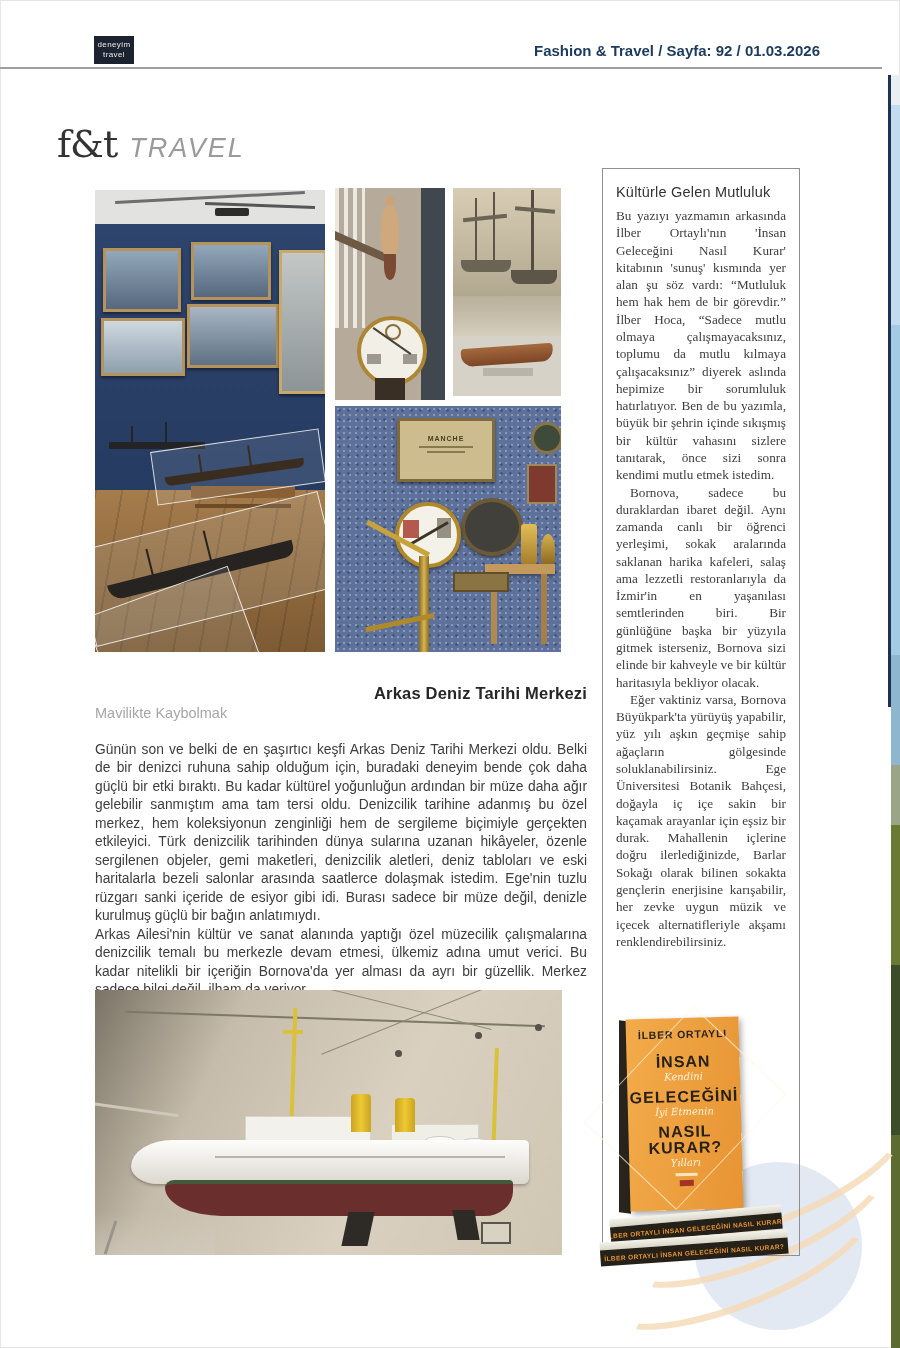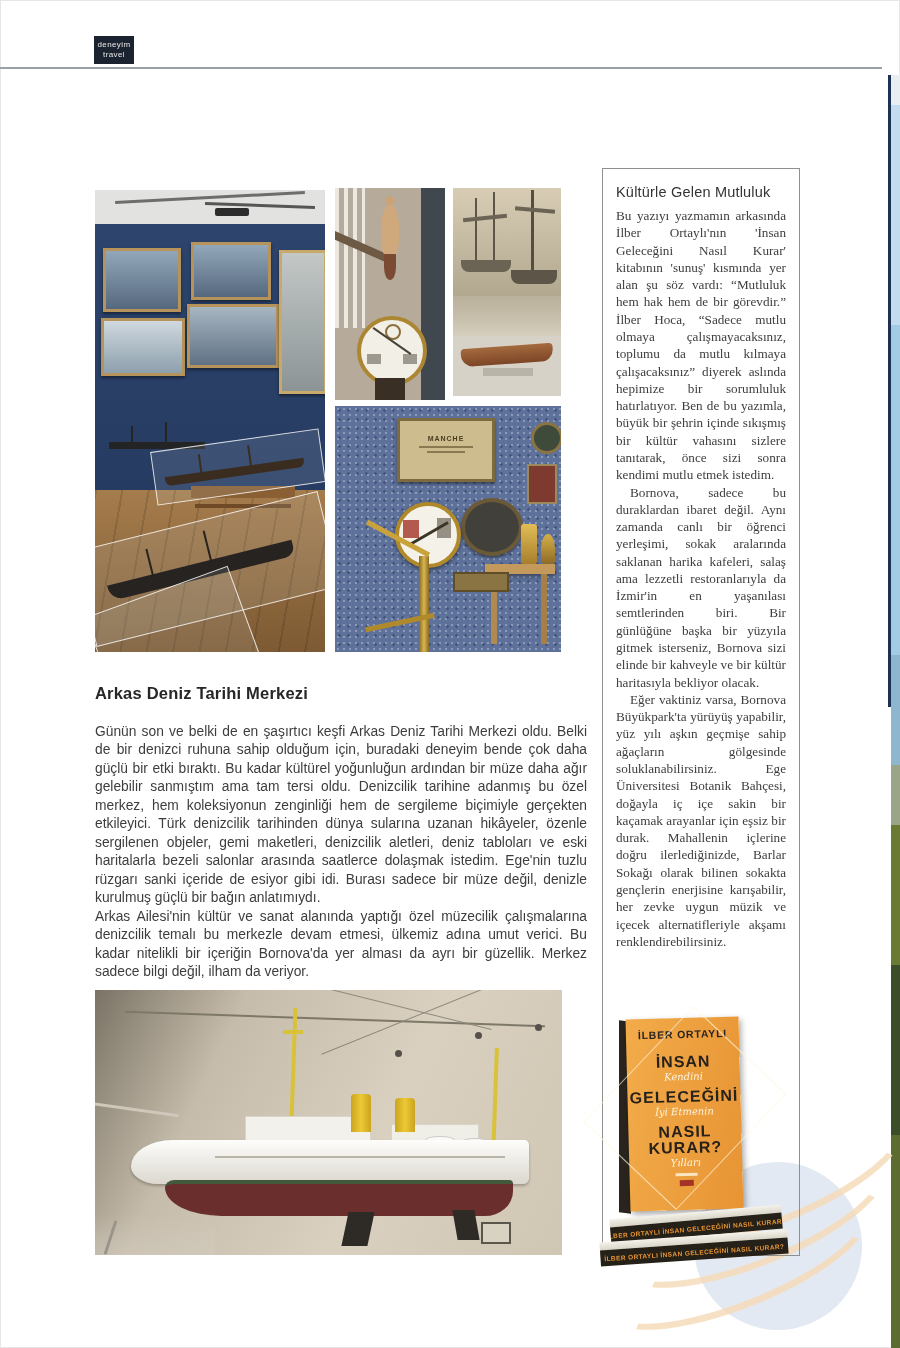--- a/index.html
+++ b/index.html
@@ -24,21 +24,21 @@
   .brand-sec{font-style:italic;font-size:27px;color:#9a9a9a;letter-spacing:2px;margin-left:12px;}
 
   
   .photo{overflow:hidden;}
   .frame{position:absolute;border:3px solid #b5935a;background:linear-gradient(#93a7ba,#55687e);
          box-shadow:0 2px 3px rgba(0,0,0,.45);}
   .case{position:absolute;border:1px solid rgba(255,255,255,.8);background:rgba(215,228,240,.12);}
 
   
   .article{left:95px;top:684px;width:492px;color:#3d3d3d;}
-  .art-title{font-size:16.5px;font-weight:bold;color:#262626;letter-spacing:.2px;}
+  .art-title{font-size:16.5px;font-weight:bold;color:#262626;letter-spacing:.2px;text-align:right;}
   .art-sub{font-size:14.5px;color:#a6a6a6;margin-top:2px;}
   .art-body{font-family:Liberation Sans, sans-serif;font-size:13.8px;line-height:1.34;
             text-align:justify;margin-top:20px;}
   .art-body p{margin:0;}
   .art-link{font-family:"Liberation Serif",serif;font-style:italic;font-size:13.5px;color:#555;margin-top:2px;}
 
   
   .sidebar{left:602px;top:168px;width:198px;height:1088px;border:1px solid #8f8f8f;
            box-sizing:border-box;padding:15px 13px;background:transparent;}
   .sb-title{font-size:14.5px;font-weight:normal;color:#333;margin-bottom:7px;letter-spacing:.2px;}
@@ -78,34 +78,39 @@
 </style>
 </head>
 <body>
 
 <div class="page">
 
   <div class="abs logo-box">
     <span>deneyim</span>
     <span>travel</span>
   </div>
+  <div class="abs hdr-right">Fashion &amp; Travel / Sayfa: 92 / 01.03.2026</div>
   <div class="abs hdr-rule"></div>
 
   <div class="abs bleed">
     <div style="height:30px;background:#e9eef2;"></div>
     <div style="height:220px;background:#c2dbee;"></div>
     <div style="height:330px;background:#a3cbe4;"></div>
     <div style="height:110px;background:#8fb6cf;"></div>
     <div style="height:60px;background:#9aa587;"></div>
     <div style="height:140px;background:#6b7a33;"></div>
     <div style="height:170px;background:#3c4d2a;"></div>
     <div style="flex:1;background:#5c6b2f;"></div>
   </div>
   <div class="abs navy-line"></div>
 
+  <div class="abs brand">
+    <span class="brand-ft">f&amp;t</span>
+    <span class="brand-sec">TRAVEL</span>
+  </div>
 
   <div class="abs photo" style="left:95px;top:190px;width:230px;height:462px;background:linear-gradient(#2e456d,#22365c);">
     <div class="abs" style="left:0;top:0;width:230px;height:34px;background:#e2e2e0;"></div>
     <div class="abs" style="left:20px;top:6px;width:190px;height:3px;background:#6d6d6d;transform:rotate(-3deg);"></div>
     <div class="abs" style="left:110px;top:14px;width:110px;height:3px;background:#565656;transform:rotate(2deg);"></div>
     <div class="abs" style="left:120px;top:18px;width:34px;height:8px;background:#2c2c2c;border-radius:2px;"></div>
     <div class="frame" style="left:8px;top:58px;width:72px;height:58px;"></div>
     <div class="frame" style="left:6px;top:128px;width:78px;height:52px;background:linear-gradient(#cfd8de,#8da0ad);"></div>
     <div class="frame" style="left:96px;top:52px;width:74px;height:52px;"></div>
     <div class="frame" style="left:92px;top:114px;width:86px;height:58px;background:linear-gradient(#a8b6c2,#5f7184);"></div>
@@ -180,20 +185,21 @@
       <div style="position:absolute;left:8px;top:26px;width:44px;height:3px;background:#3c3424;transform:rotate(-30deg);"></div>
     </div>
     <div class="abs" style="left:84px;top:150px;width:10px;height:96px;background:linear-gradient(90deg,#8a6a20,#d7b650,#8a6a20);"></div>
     <div class="abs" style="left:28px;top:130px;width:70px;height:5px;background:#caa23b;transform:rotate(28deg);"></div>
     <div class="abs" style="left:30px;top:214px;width:70px;height:5px;background:#b08a2a;transform:rotate(-12deg);"></div>
     <div class="abs" style="left:118px;top:166px;width:52px;height:16px;background:#8a7444;border:2px solid #5f4d28;"></div>
   </div>
 
   <div class="abs article">
     <div class="art-title">Arkas Deniz Tarihi Merkezi</div>
+    <div class="art-sub">Mavilikte Kaybolmak</div>
     <div class="art-body">
       <p>Günün son ve belki de en şaşırtıcı keşfi Arkas Deniz Tarihi Merkezi oldu. Belki de bir denizci ruhuna sahip olduğum için, buradaki deneyim bende çok daha güçlü bir etki bıraktı. Bu kadar kültürel yoğunluğun ardından bir müze daha ağır gelebilir sanmıştım ama tam tersi oldu. Denizcilik tarihine adanmış bu özel merkez, hem koleksiyonun zenginliği hem de sergileme biçimiyle gerçekten etkileyici. Türk denizcilik tarihinden dünya sularına uzanan hikâyeler, özenle sergilenen objeler, gemi maketleri, denizcilik aletleri, deniz tabloları ve eski haritalarla bezeli salonlar arasında saatlerce dolaşmak istedim. Ege'nin tuzlu rüzgarı sanki içeride de esiyor gibi idi. Burası sadece bir müze değil, denizle kurulmuş güçlü bir bağın anlatımıydı.</p>
       <p>Arkas Ailesi'nin kültür ve sanat alanında yaptığı özel müzecilik çalışmalarına denizcilik temalı bu merkezle devam etmesi, ülkemiz adına umut verici. Bu kadar nitelikli bir içeriğin Bornova'da yer alması da ayrı bir güzellik. Merkez sadece bilgi değil, ilham da veriyor.</p>
     </div>
   </div>
 
   <div class="abs wm-circle"></div>
   <div class="abs wm-swoosh" style="left:630px;top:1130px;"></div>
   <div class="abs wm-swoosh" style="left:612px;top:1172px;"></div>
   <div class="abs wm-swoosh" style="left:596px;top:1214px;"></div>

